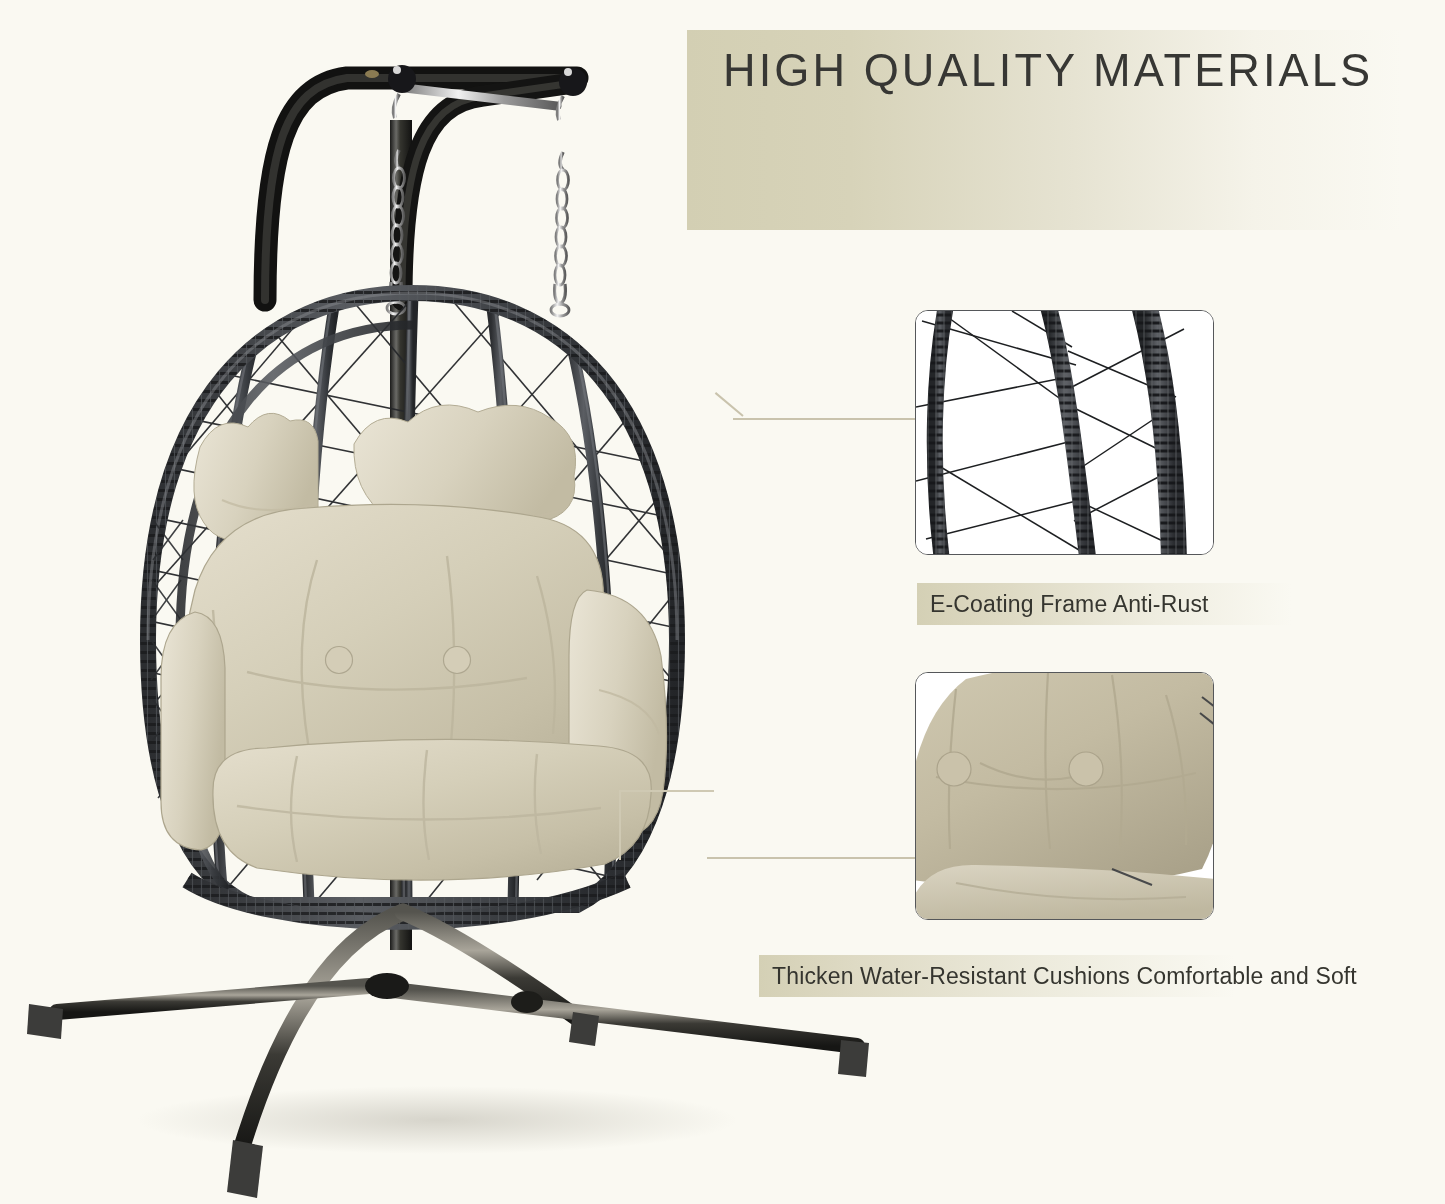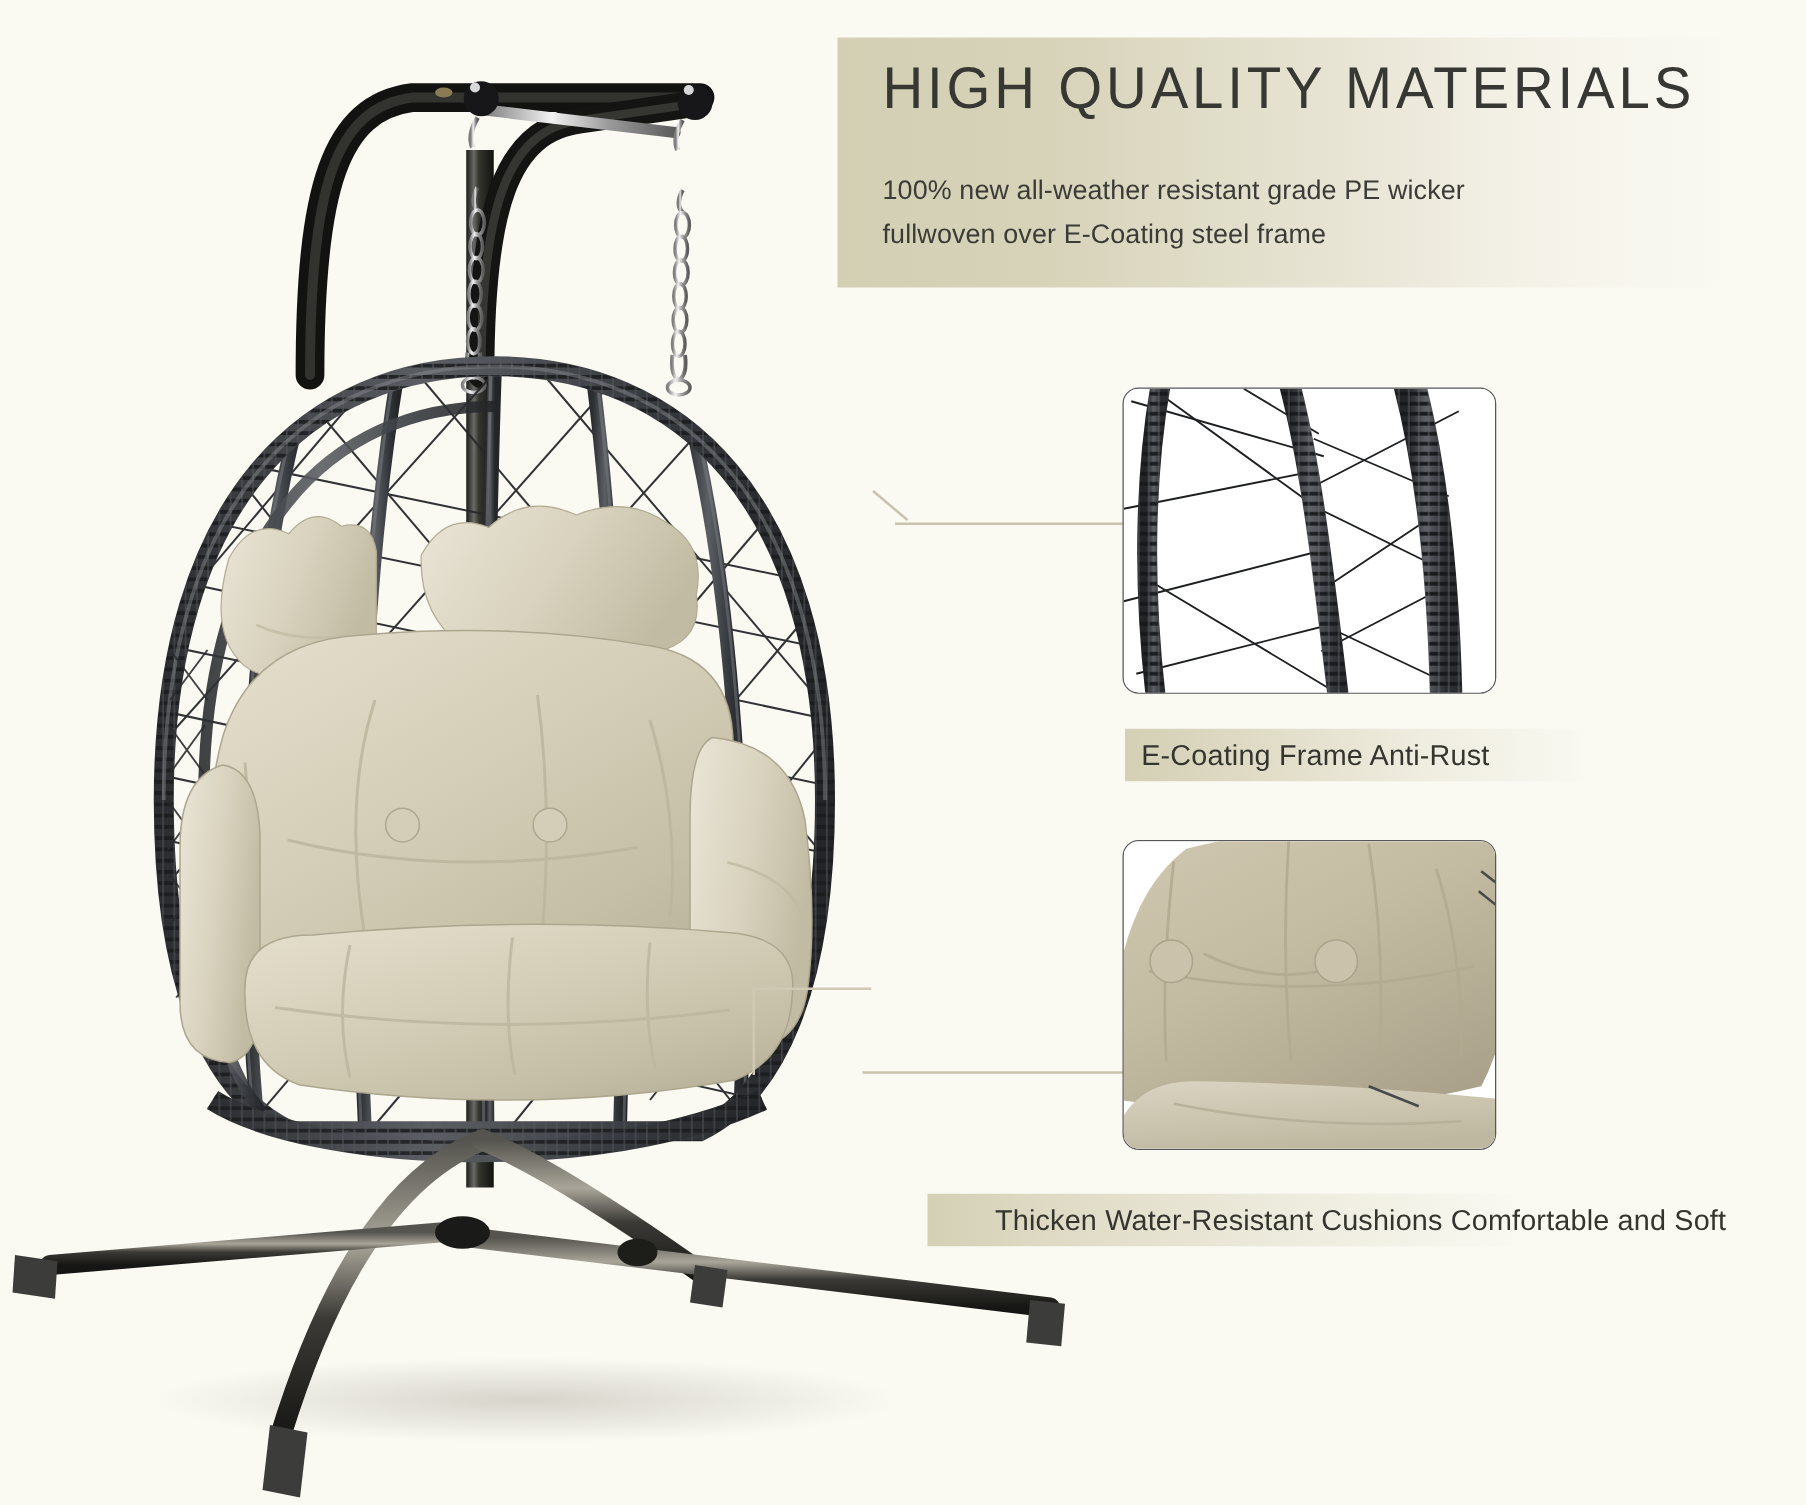--- a/index.html
+++ b/index.html
@@ -3,21 +3,21 @@
 <meta charset="utf-8">
 <style>
   html,body{margin:0;padding:0;}
   body{
     width:1445px;height:1204px;
     background:#FAF9F2;
     font-family:"Liberation Sans", sans-serif;
     overflow:hidden;
     position:relative;
   }
-  #stage{position:absolute;inset:0;width:1156px;height:1204px;}
+  #stage{position:absolute;inset:0;width:1156px;height:1204px;margin-left:17px;}
 
   
   .header-band{
     position:absolute;left:670px;top:30px;width:745px;height:200px;
     background:linear-gradient(to right,#D3CFB3 0%,#D7D3B9 22%,#E6E3D2 52%,#F5F3E9 76%,#FAF9F2 96%);
   }
   .header-title{
     position:absolute;left:706px;top:45px;width:700px;
     font-size:47px;letter-spacing:3.2px;color:#373734;
     font-weight:300;font-stretch:condensed;line-height:1.05;
@@ -44,21 +44,20 @@
     font-size:23px;color:#35352F;padding-left:13px;box-sizing:border-box;
     white-space:nowrap;letter-spacing:0.15px;
   }
   #caption-frame{
     left:900px;top:583px;width:520px;
     background:linear-gradient(to right,#D4D0B5 0%,#DEDAC4 18%,#EFEDE0 46%,#FAF9F2 72%,#FAF9F2 100%);
   }
   #caption-cushion{
     left:742px;top:955px;width:680px;
     background:linear-gradient(to right,#D4D0B5 0%,#DEDAC4 14%,#EDEBDD 42%,#FAF9F2 70%,#FAF9F2 100%);
-    text-align:center;
   }
 
   
   .leader{position:absolute;background:#C9C3AD;}
   #leader-top-h{left:716px;top:418px;width:185px;height:2px;}
   #leader-top-d{left:690px;top:415px;width:36px;height:2px;transform:rotate(40deg);transform-origin:right center;}
   #leader-bot-h{left:690px;top:857px;width:212px;height:2px;}
 
   .selbox{position:absolute;border:2px solid #CFC9B3;border-right:none;box-sizing:border-box;}
   #selbox-cushion{left:602px;top:790px;width:95px;height:70px;border-top:2px solid #CFC9B3;border-bottom:none;}
@@ -66,24 +65,20 @@
   
   #chair{position:absolute;left:0px;top:0px;width:900px;height:1204px;}
 </style>
 </head>
 <body>
 
 <div id="stage">
 
   <div class="header-band"></div>
   <div class="header-title">HIGH QUALITY MATERIALS</div>
-  <div class="header-sub">
-    <div>100% new all-weather resistant grade PE wicker</div>
-    <div>fullwoven over E-Coating steel frame</div>
-  </div>
 
   <svg id="chair" viewBox="0 0 900 1204" xmlns="http://www.w3.org/2000/svg">
     <defs>
       <linearGradient id="gPole" x1="0" y1="0" x2="1" y2="0">
         <stop offset="0%" stop-color="#1b1b1a"></stop>
           <stop offset="28%" stop-color="#6a6a66"></stop>
         <stop offset="46%" stop-color="#35352f"></stop>
           <stop offset="100%" stop-color="#121211"></stop>
       </linearGradient>
       <linearGradient id="gLeg" x1="0" y1="0" x2="0" y2="1">

